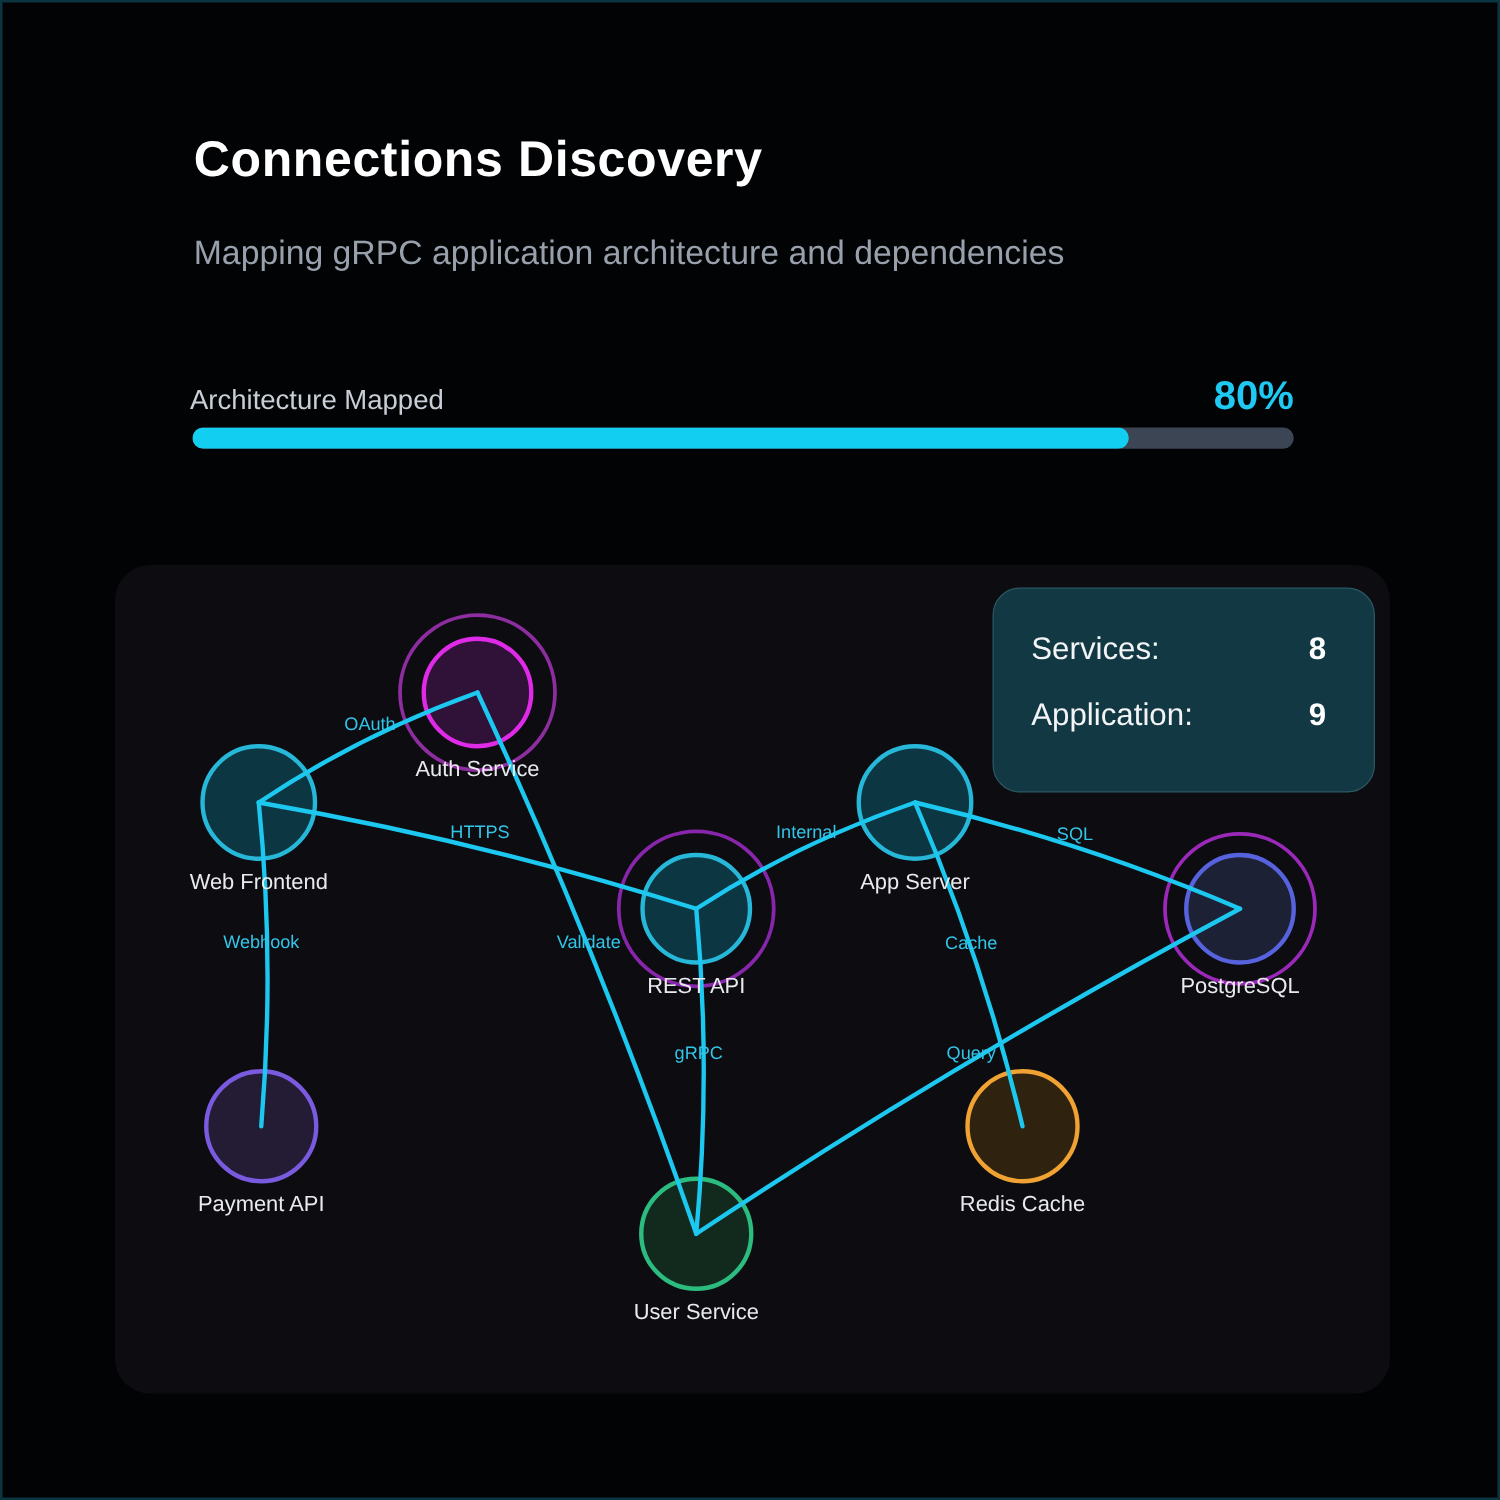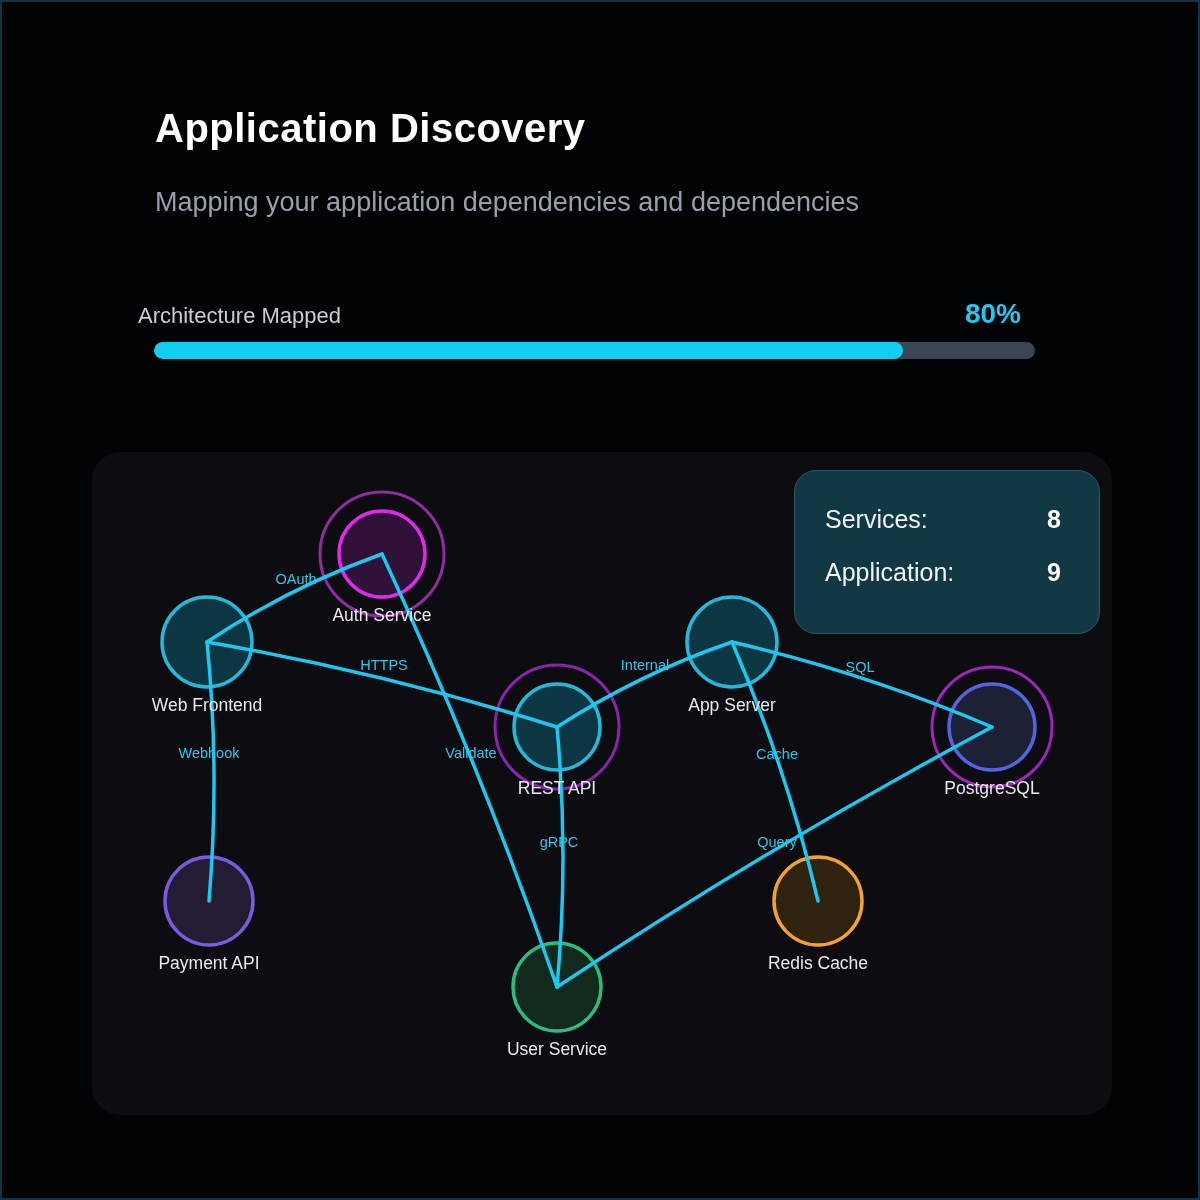--- a/index.html
+++ b/index.html
@@ -11,25 +11,25 @@
   }
   .page-title {
     position:absolute; left:153px; top:104px;
     font-size:40px; font-weight:700; color:#ffffff; letter-spacing:0.5px;
   }
   .page-subtitle {
     position:absolute; left:153px; top:185px;
     font-size:27px; font-weight:400; color:#98a0ab;
   }
   .progress-header {
-    position:absolute; left:136px; top:296px; width:883px;
+    position:absolute; left:150px; top:296px; width:883px;
     display:flex; justify-content:space-between; align-items:baseline;
   }
   .progress-label { font-size:22px; color:#c9ced6; }
-  .progress-percent { font-size:28px; font-weight:700; color:#1fc9f2; }
+  .progress-percent { font-size:32px; font-weight:700; color:#1fc9f2; }
   .progress-track {
     position:absolute; left:152px; top:340px; width:881px; height:17px;
     background:#3c4554; border-radius:9px; overflow:hidden;
   }
   .progress-fill {
     height:100%; width:85%; background:#12cff2; border-radius:9px;
   }
   .panel {
     position:absolute; left:90px; top:450px; width:1020px; height:663px;
     background:#0c0c11; border-radius:28px; overflow:hidden;
@@ -54,22 +54,22 @@
   .edge-label {
     font-size:14.5px; fill:#33c5e8; text-anchor:middle;
     font-family:"Liberation Sans", sans-serif;
   }
 </style>
 </head>
 <body>
 
 <div class="frame">
 
-  <h1 class="page-title">Application Discovery</h1>
-  <div class="page-subtitle">Mapping your application dependencies and dependencies</div>
+  <h1 class="page-title">Connections Discovery</h1>
+  <div class="page-subtitle">Mapping gRPC application architecture and dependencies</div>
 
   <div class="progress-header">
     <span class="progress-label">Architecture Mapped</span>
     <span class="progress-percent">80%</span>
   </div>
   <div class="progress-track" style="background: rgb(60, 69, 84);">
     <div class="progress-fill" style="width: 85%; background: rgb(18, 207, 242);"></div>
   </div>
 
   <div class="panel">

